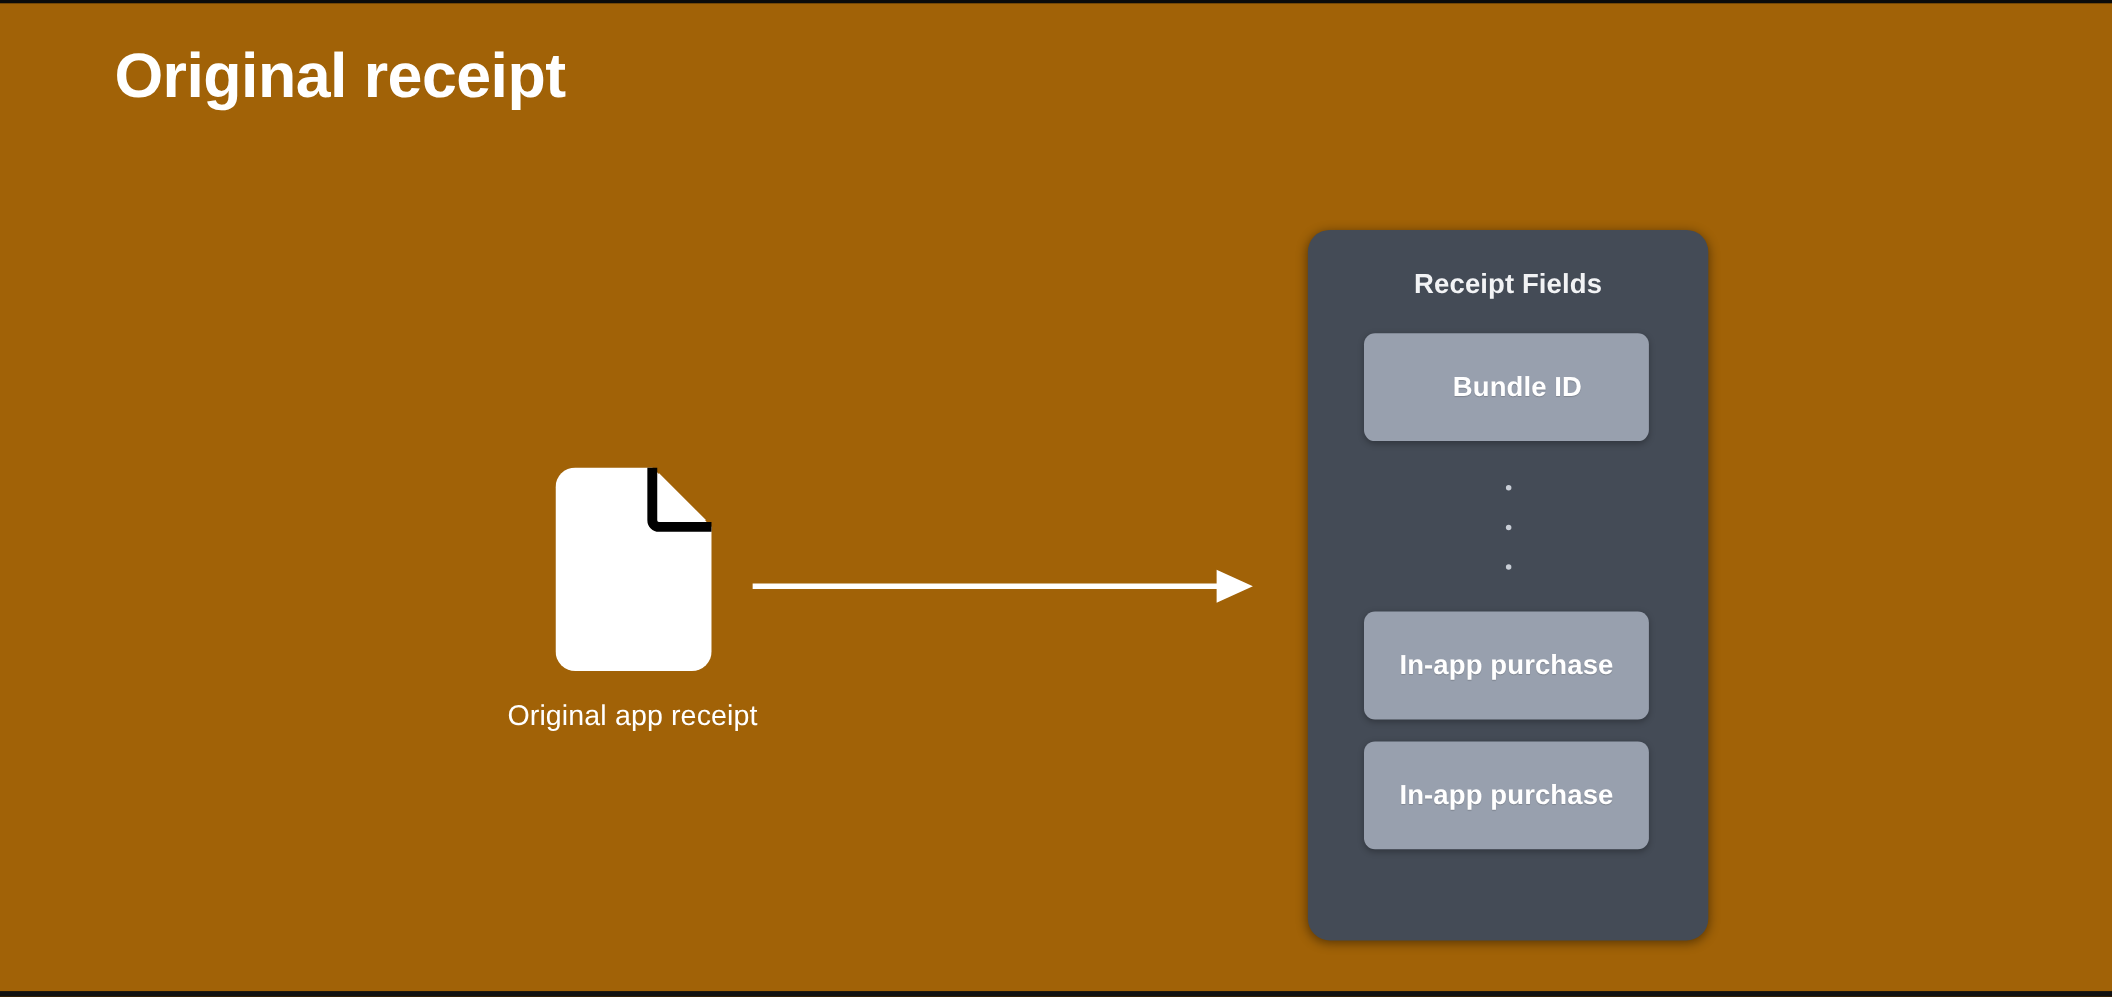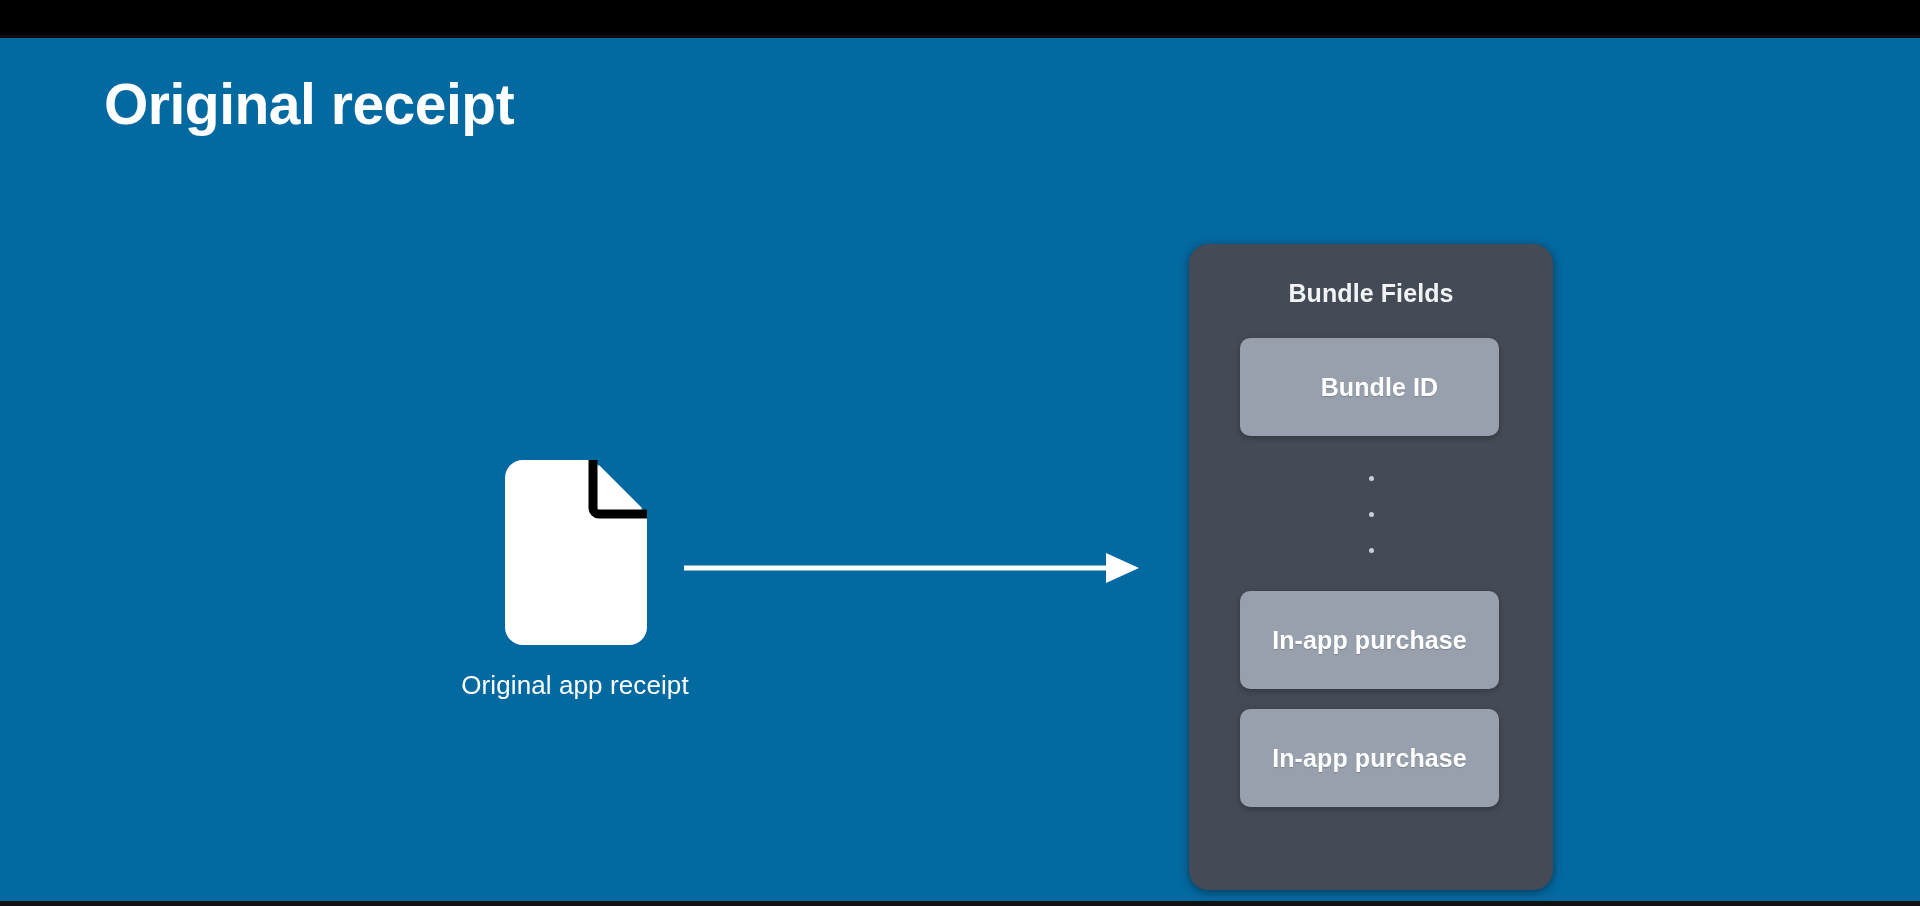--- a/index.html
+++ b/index.html
@@ -15,22 +15,21 @@
   body {
     font-family: "Liberation Sans", "DejaVu Sans", sans-serif;
     color: #ffffff;
     position: relative;
   }
 
   
   #slide {
     position: absolute;
     inset: 0;
-    background: #0369a1;
-    margin-top: 35px;
+    background: #a16207;
   }
 
   
   .letterbox-top {
     position: absolute;
     left: 0; top: 0;
     width: 1920px; height: 3px;
     background: #0b0b0b;
   }
   .letterbox-bottom {
@@ -183,21 +182,21 @@
     <div id="receipt-caption">Original app receipt</div>
   </div>
 
   <svg id="flow-arrow" viewBox="0 0 460 42" xmlns="http://www.w3.org/2000/svg">
     <line x1="0" y1="21" x2="426" y2="21" stroke="#ffffff" stroke-width="5"></line>
     <path d="M422 6 L455 21 L422 36 Z" fill="#ffffff"></path>
   </svg>
 
   <div id="receipt-fields-panel">
 
-    <div id="panel-title">Bundle Fields</div>
+    <div id="panel-title">Receipt Fields</div>
 
     <div id="chip-bundle-id" class="field-chip">
       <span class="chip-label">Bundle ID</span>
     </div>
 
     <div id="field-ellipsis">
       <span class="dot"></span>
       <span class="dot"></span>
       <span class="dot"></span>
     </div>

